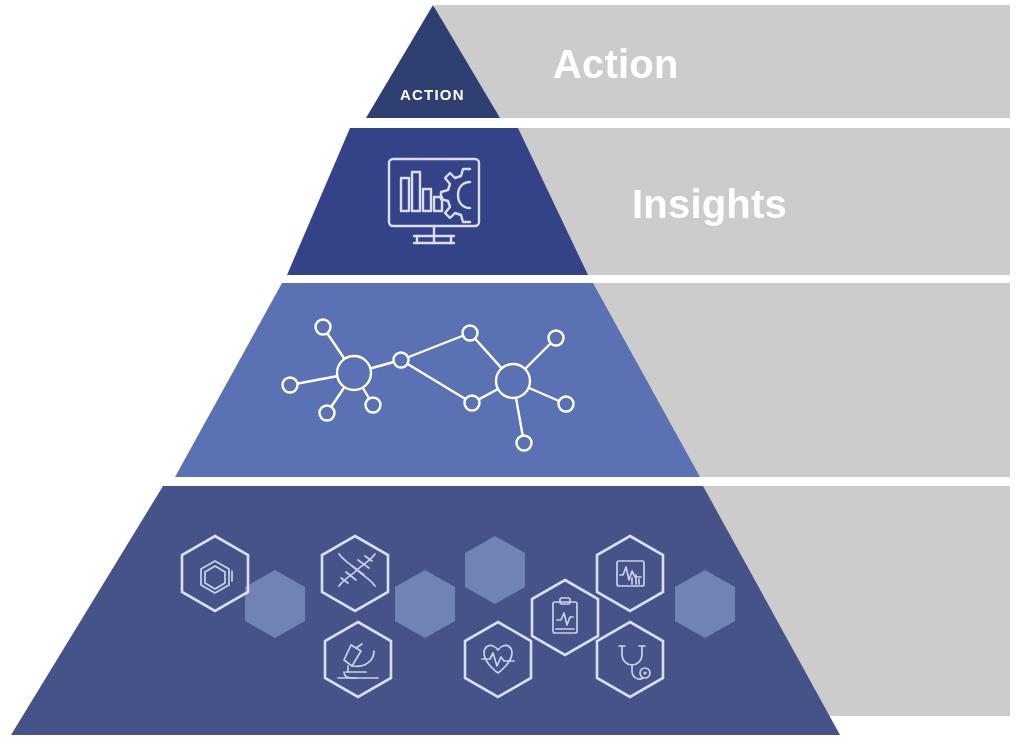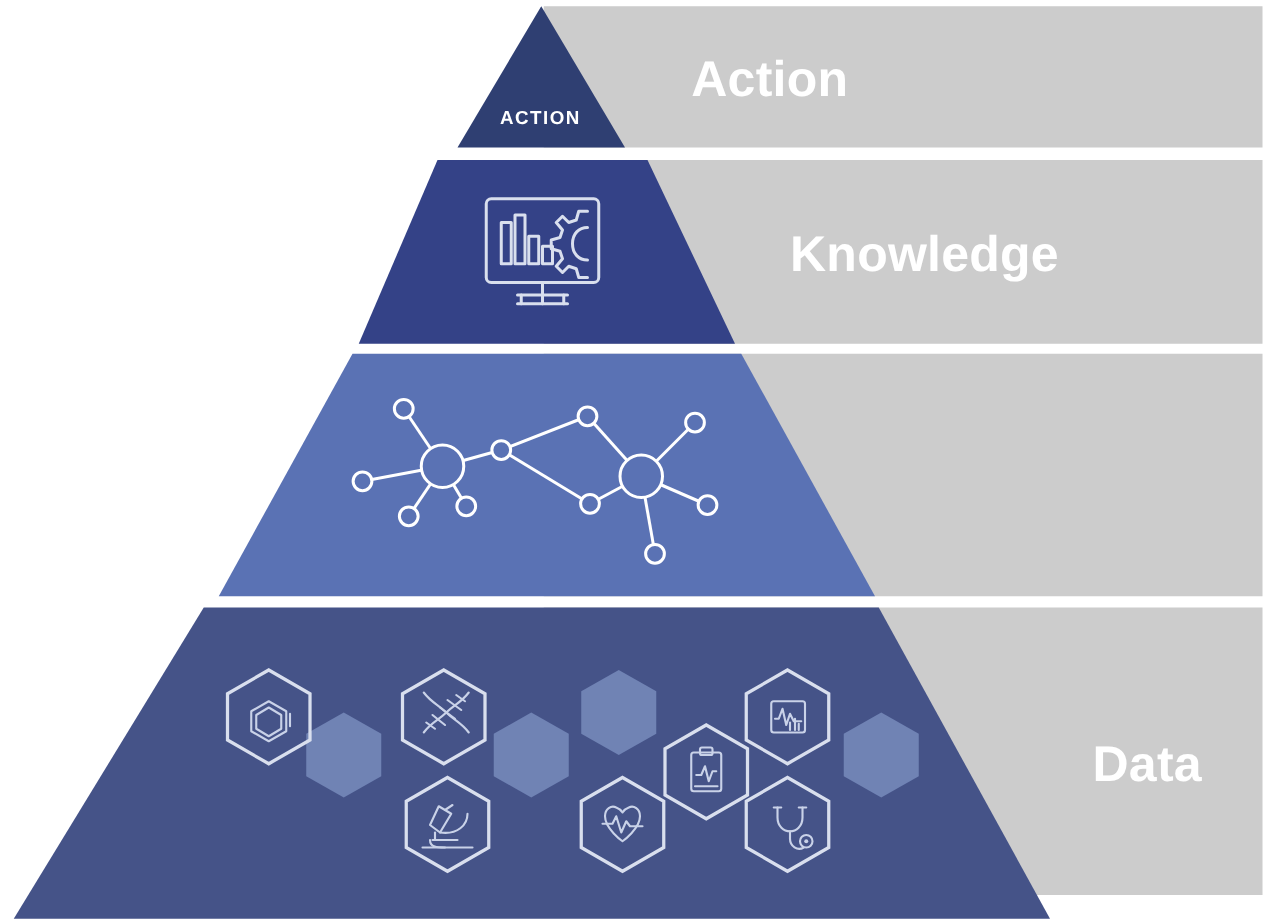--- a/index.html
+++ b/index.html
@@ -177,18 +177,17 @@
 
     <g>
       <polygon points="433,5 500,118 366,118" fill="#2f3f72"></polygon>
     </g>
   </svg>
 
   <div class="tier-caption" style="left:400px;top:87px;font-size:15px;letter-spacing:1.2px;">ACTION</div>
 
   <div class="band-label" style="left:553px;top:44px;font-size:40px;">Action</div>
 
-  <div class="band-label" style="left:632px;top:184px;font-size:40px;">Knowledge</div>
+  <div class="band-label" style="left:632px;top:184px;font-size:40px;">Insights</div>
 
 
-  <div class="band-label" style="left:874px;top:592px;font-size:40px;">Data</div>
 
 </div>
 
 </body></html>

